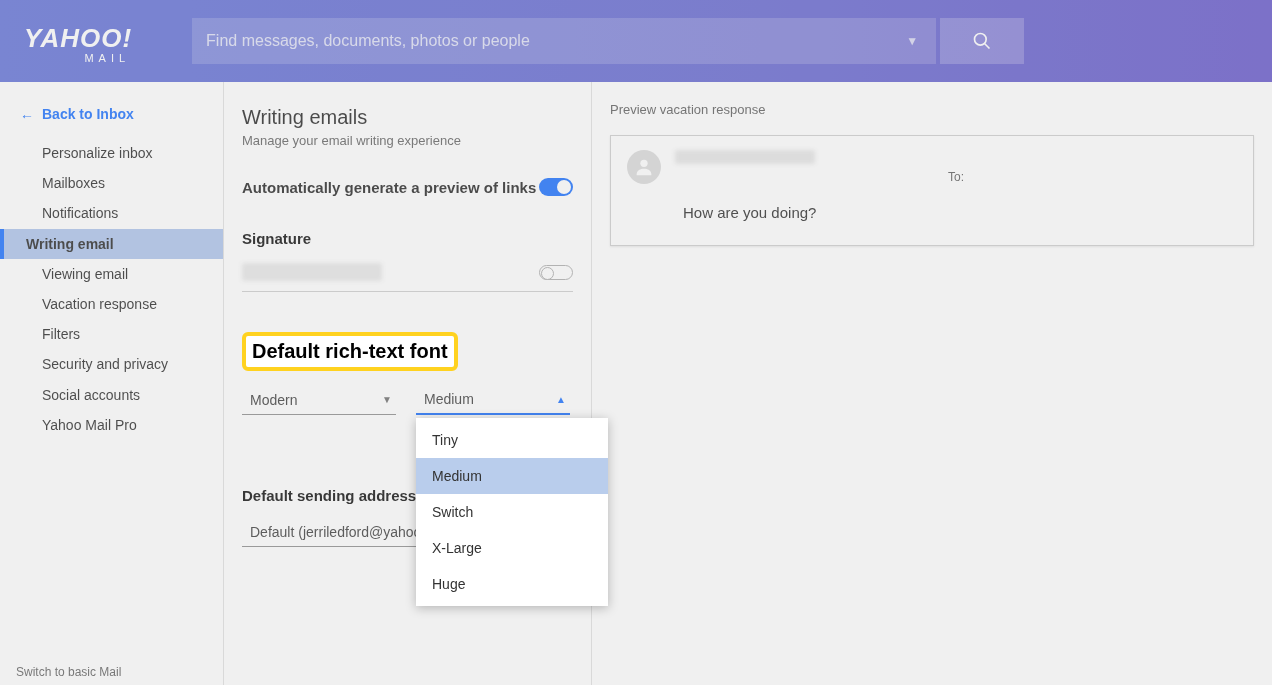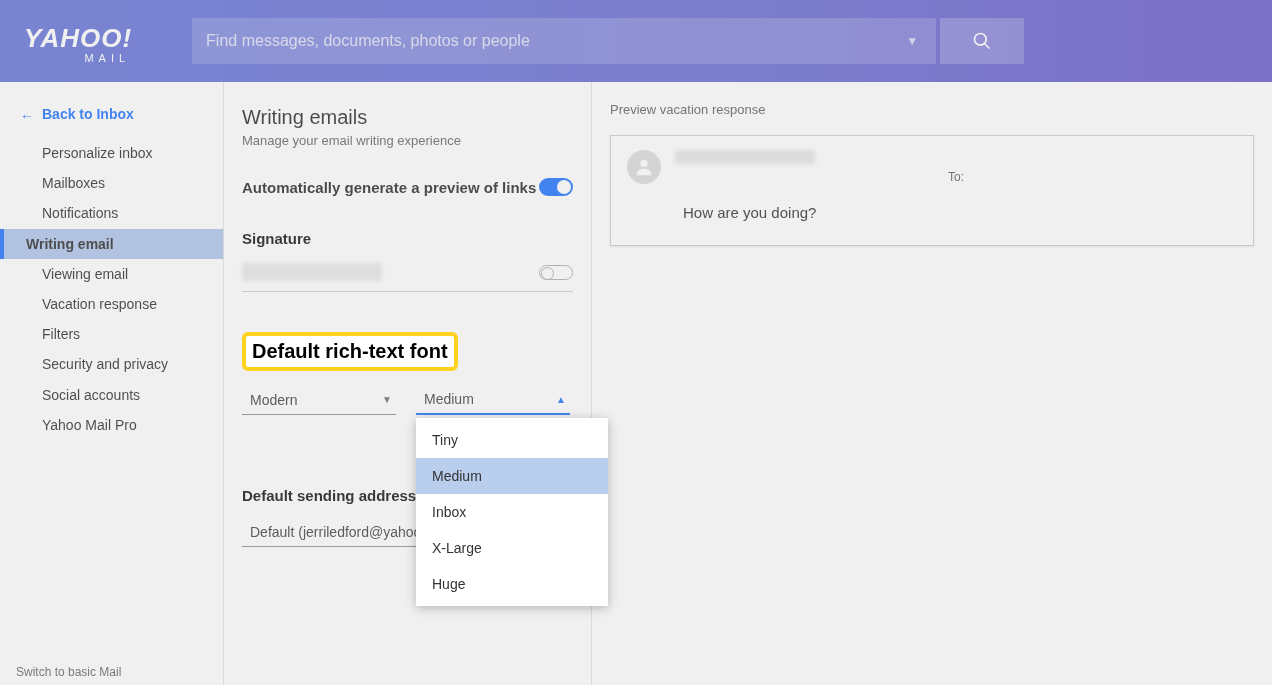--- a/index.html
+++ b/index.html
@@ -136,21 +136,21 @@
         <div class="sel">
           <span>Modern</span>
           <span class="caret">▼</span>
         </div>
         <div class="sel open">
           <span>Medium</span>
           <span class="caret">▲</span>
           <div class="dropdown" id="size-dd">
               <div class="dd-item">Tiny</div>
               <div class="dd-item sel-item">Medium</div>
-              <div class="dd-item">Inbox</div>
+              <div class="dd-item">Switch</div>
               <div class="dd-item">X-Large</div>
               <div class="dd-item">Huge</div>
             </div>
         </div>
       </div>
 
       <div class="send-head">Default sending address</div>
       <div class="send-sel">
         <span>Default (jerriledford@yahoo.c</span>
       </div>

